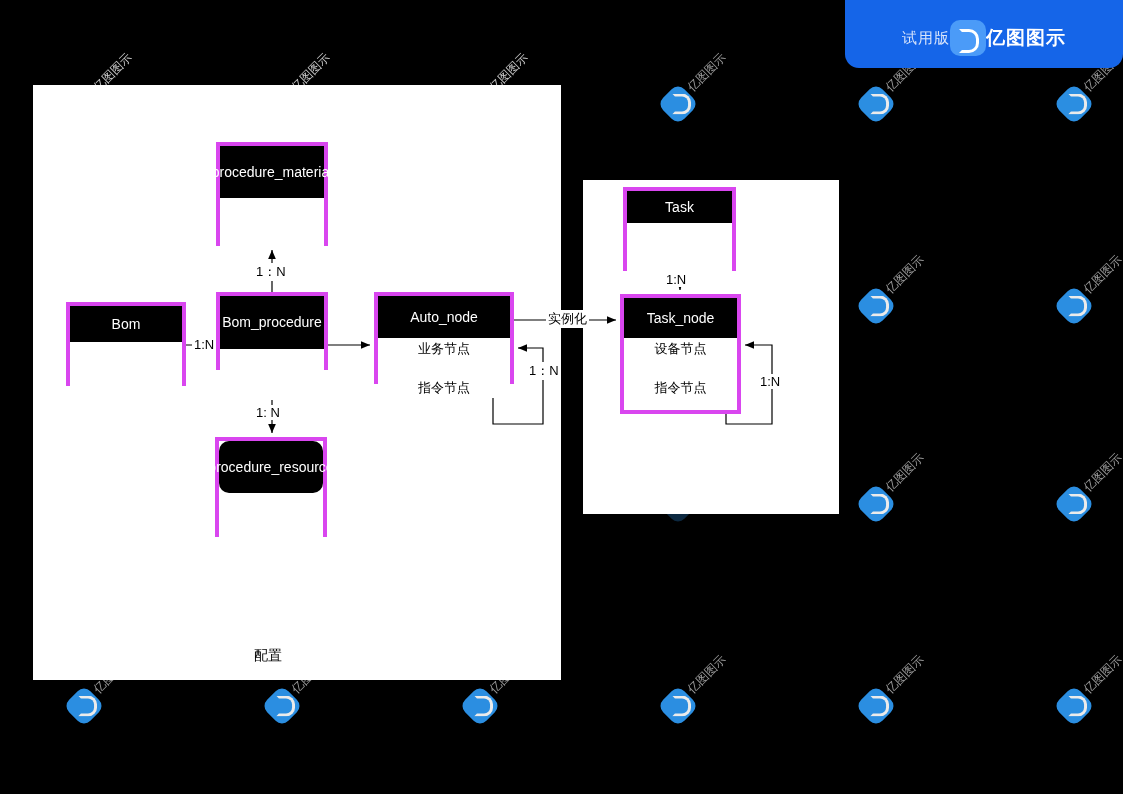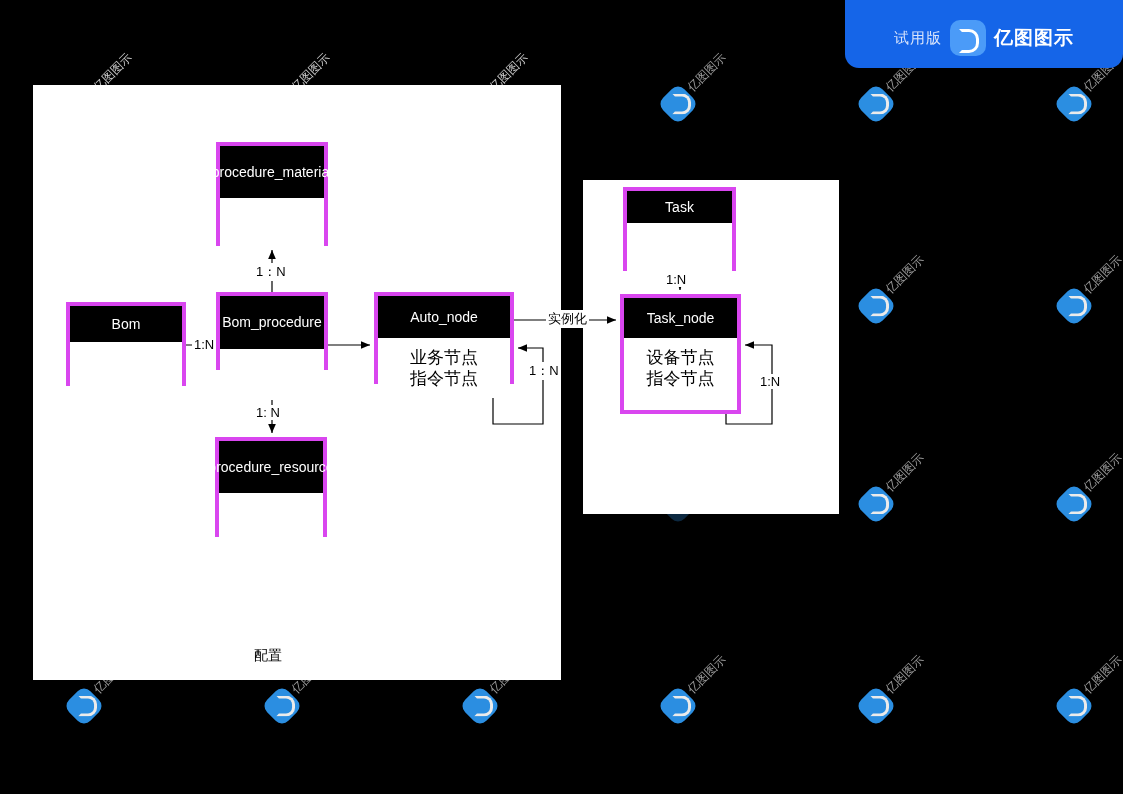--- a/index.html
+++ b/index.html
@@ -77,21 +77,21 @@
     z-index: 40;
     display: flex;
     align-items: flex-end;
     justify-content: center;
     padding-bottom: 12px;
     box-sizing: border-box;
   }
   .ribbon-inner {
     display: flex;
     align-items: center;
-    gap: 8px;
+    gap: 0;
   }
   .ribbon-trial {
     color: #d8e4fb;
     font-size: 15px;
     letter-spacing: 1px;
   }
   .ribbon-logo {
     width: 36px;
     height: 36px;
     border-radius: 10px;
@@ -141,26 +141,26 @@
     display: flex;
     align-items: center;
     justify-content: center;
     text-align: center;
     box-sizing: border-box;
     padding: 2px 4px;
   }
   .entity .e-body {
     background: #ffffff;
     color: #000000;
-    font-size: 17px;
+    font-size: 13px;
     line-height: 21px;
     display: flex;
     flex-direction: column;
     align-items: center;
-    justify-content: center;
+    justify-content: space-between;
     text-align: center;
     box-sizing: border-box;
   }
 
   #ent-procedure-material { left: 216px; top: 142px; width: 112px; height: 104px; }
   #ent-procedure-material .e-head { height: 52px; }
   #ent-procedure-material .e-body { height: 50px; }
 
   #ent-bom { left: 66px; top: 302px; width: 120px; height: 84px; }
   #ent-bom .e-head { height: 36px; }
@@ -168,21 +168,21 @@
 
   #ent-bom-procedure { left: 216px; top: 292px; width: 112px; height: 78px; }
   #ent-bom-procedure .e-head { height: 53px; }
   #ent-bom-procedure .e-body { height: 51px; }
 
   #ent-auto-node { left: 374px; top: 292px; width: 140px; height: 92px; }
   #ent-auto-node .e-head { height: 42px; }
   #ent-auto-node .e-body { height: 60px; }
 
   #ent-procedure-resource { left: 215px; top: 437px; width: 112px; height: 100px; }
-  #ent-procedure-resource .e-head { height: 52px; }
+  #ent-procedure-resource .e-head { height: 52px; border-radius: 10px; }
   #ent-procedure-resource .e-body { height: 46px; }
 
   #ent-task { left: 623px; top: 187px; width: 113px; height: 84px; }
   #ent-task .e-head { height: 32px; }
   #ent-task .e-body { height: 50px; }
 
   #ent-task-node { left: 620px; top: 294px; width: 121px; height: 120px; }
   #ent-task-node .e-head { height: 40px; }
   #ent-task-node .e-body { height: 60px; }
 

